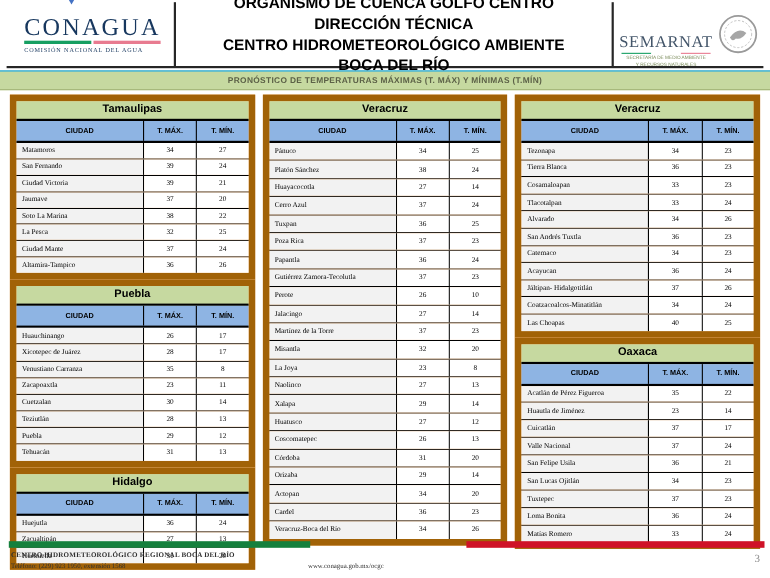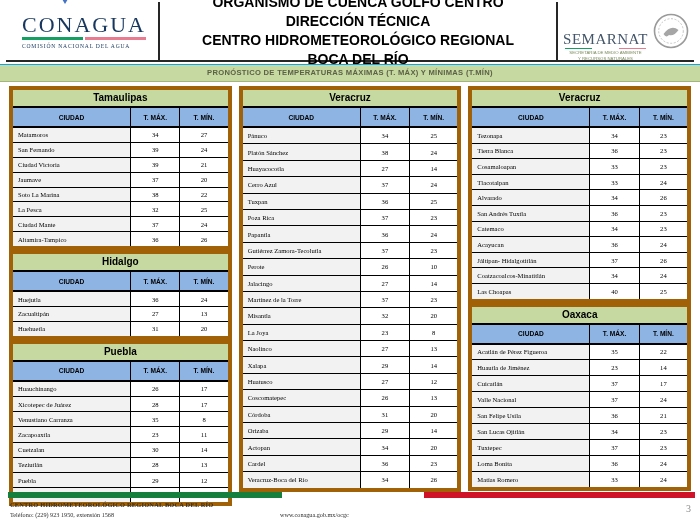--- a/index.html
+++ b/index.html
@@ -26,21 +26,21 @@
   .sem-rule .sr{flex:1;background:#e87b90;}
   .sem-tag{font-size:4.3px;color:#7a8b5a;line-height:1.3;}
 
   
   .title-bar{margin-top:2px;height:16px;line-height:16px;background:#c6d9a0;border-top:1px solid #0ea5e9;border-bottom:1px solid #a3b578;
              text-align:center;font-weight:bold;font-size:7.6px;color:#5c6147;letter-spacing:0.3px;}
 
   
   .content{display:flex;gap:7px;padding:4px 9px 0 9px;height:406px;box-sizing:border-box;}
   .col{flex:1;display:flex;flex-direction:column;justify-content:space-between;min-width:0;}
-  .state-table{border:4px solid #a16207;box-sizing:border-box;background:#fdba74;}
+  .state-table{border:6px solid #a16207;box-sizing:border-box;background:#fdba74;}
   .state-title{background:#c6d9a0;border-bottom:2px solid #000;text-align:center;font-weight:bold;font-size:10px;height:16px;line-height:16px;}
   .thead{display:flex;background:#8eb4e3;border-bottom:2px solid #000;height:18px;}
   .thead .cell{font-weight:bold;font-size:6.6px;display:flex;align-items:center;justify-content:center;}
   .trow{display:flex;border-bottom:1px solid #000;height:var(--rh,14px);font-family:"Liberation Serif",serif;font-size:6.6px;}
   .trow:last-child{border-bottom:none;}
   .cell{box-sizing:border-box;}
   .c-city{width:55%;border-right:1px solid #000;}
   .c-max{width:23%;border-right:1px solid #000;}
   .c-min{width:22%;}
   .trow .c-city{background:#f2f2f2;display:flex;align-items:center;padding-left:5px;}
@@ -64,21 +64,21 @@
     <span class="drop"></span>
     <div class="conagua-underline">
       <span class="g"></span>
       <span class="r"></span>
     </div>
     <div class="conagua-tag">COMISIÓN NACIONAL DEL AGUA</div>
   </div>
   <div class="center-box">
     <div class="org-line">ORGANISMO DE CUENCA GOLFO CENTRO</div>
     <div class="org-line">DIRECCIÓN TÉCNICA</div>
-    <div class="org-line">CENTRO HIDROMETEOROLÓGICO REGIONAL</div>
+    <div class="org-line">CENTRO HIDROMETEOROLÓGICO AMBIENTE</div>
     <div class="org-line">BOCA DEL RÍO</div>
   </div>
   <div class="semarnat-box">
     <div class="sem-inner">
       <div class="sem-word">SEMARNAT</div>
       <div class="sem-rule">
         <span class="sg"></span>
         <span class="sw"></span>
         <span class="sr"></span>
       </div>
@@ -138,20 +138,68 @@
           <div class="cell c-city">Ciudad Mante</div>
           <div class="cell c-max">37</div>
           <div class="cell c-min">24</div>
         </div>
         <div class="trow">
           <div class="cell c-city">Altamira-Tampico</div>
           <div class="cell c-max">36</div>
           <div class="cell c-min">26</div>
         </div>
       </section>
+    <section class="state-table" style="--rh:14.2px">
+        <div class="state-title">Puebla</div>
+        <div class="thead">
+          <div class="cell c-city">CIUDAD</div>
+          <div class="cell c-max">T. MÁX.</div>
+          <div class="cell c-min">T. MÍN.</div>
+        </div>
+        <div class="trow">
+          <div class="cell c-city">Huauchinango</div>
+          <div class="cell c-max">26</div>
+          <div class="cell c-min">17</div>
+        </div>
+        <div class="trow">
+          <div class="cell c-city">Xicotepec de Juárez</div>
+          <div class="cell c-max">28</div>
+          <div class="cell c-min">17</div>
+        </div>
+        <div class="trow">
+          <div class="cell c-city">Venustiano Carranza</div>
+          <div class="cell c-max">35</div>
+          <div class="cell c-min">8</div>
+        </div>
+        <div class="trow">
+          <div class="cell c-city">Zacapoaxtla</div>
+          <div class="cell c-max">23</div>
+          <div class="cell c-min">11</div>
+        </div>
+        <div class="trow">
+          <div class="cell c-city">Cuetzalan</div>
+          <div class="cell c-max">30</div>
+          <div class="cell c-min">14</div>
+        </div>
+        <div class="trow">
+          <div class="cell c-city">Teziutlán</div>
+          <div class="cell c-max">28</div>
+          <div class="cell c-min">13</div>
+        </div>
+        <div class="trow">
+          <div class="cell c-city">Puebla</div>
+          <div class="cell c-max">29</div>
+          <div class="cell c-min">12</div>
+        </div>
+        <div class="trow">
+          <div class="cell c-city">Tehuacán</div>
+          <div class="cell c-max">31</div>
+          <div class="cell c-min">13</div>
+        </div>
+      </section>
     <section class="state-table" style="--rh:13.9px">
         <div class="state-title">Hidalgo</div>
         <div class="thead">
           <div class="cell c-city">CIUDAD</div>
           <div class="cell c-max">T. MÁX.</div>
           <div class="cell c-min">T. MÍN.</div>
         </div>
         <div class="trow">
           <div class="cell c-city">Huejutla</div>
           <div class="cell c-max">36</div>
@@ -159,68 +207,20 @@
         </div>
         <div class="trow">
           <div class="cell c-city">Zacualtipán</div>
           <div class="cell c-max">27</div>
           <div class="cell c-min">13</div>
         </div>
         <div class="trow">
           <div class="cell c-city">Huehuetla</div>
           <div class="cell c-max">31</div>
           <div class="cell c-min">20</div>
-        </div>
-      </section>
-    <section class="state-table" style="--rh:14.2px">
-        <div class="state-title">Puebla</div>
-        <div class="thead">
-          <div class="cell c-city">CIUDAD</div>
-          <div class="cell c-max">T. MÁX.</div>
-          <div class="cell c-min">T. MÍN.</div>
-        </div>
-        <div class="trow">
-          <div class="cell c-city">Huauchinango</div>
-          <div class="cell c-max">26</div>
-          <div class="cell c-min">17</div>
-        </div>
-        <div class="trow">
-          <div class="cell c-city">Xicotepec de Juárez</div>
-          <div class="cell c-max">28</div>
-          <div class="cell c-min">17</div>
-        </div>
-        <div class="trow">
-          <div class="cell c-city">Venustiano Carranza</div>
-          <div class="cell c-max">35</div>
-          <div class="cell c-min">8</div>
-        </div>
-        <div class="trow">
-          <div class="cell c-city">Zacapoaxtla</div>
-          <div class="cell c-max">23</div>
-          <div class="cell c-min">11</div>
-        </div>
-        <div class="trow">
-          <div class="cell c-city">Cuetzalan</div>
-          <div class="cell c-max">30</div>
-          <div class="cell c-min">14</div>
-        </div>
-        <div class="trow">
-          <div class="cell c-city">Teziutlán</div>
-          <div class="cell c-max">28</div>
-          <div class="cell c-min">13</div>
-        </div>
-        <div class="trow">
-          <div class="cell c-city">Puebla</div>
-          <div class="cell c-max">29</div>
-          <div class="cell c-min">12</div>
-        </div>
-        <div class="trow">
-          <div class="cell c-city">Tehuacán</div>
-          <div class="cell c-max">31</div>
-          <div class="cell c-min">13</div>
         </div>
       </section>
   </div>
   <div class="col">
     <section class="state-table" style="--rh:15.4px">
         <div class="state-title">Veracruz</div>
         <div class="thead">
           <div class="cell c-city">CIUDAD</div>
           <div class="cell c-max">T. MÁX.</div>
           <div class="cell c-min">T. MÍN.</div>

